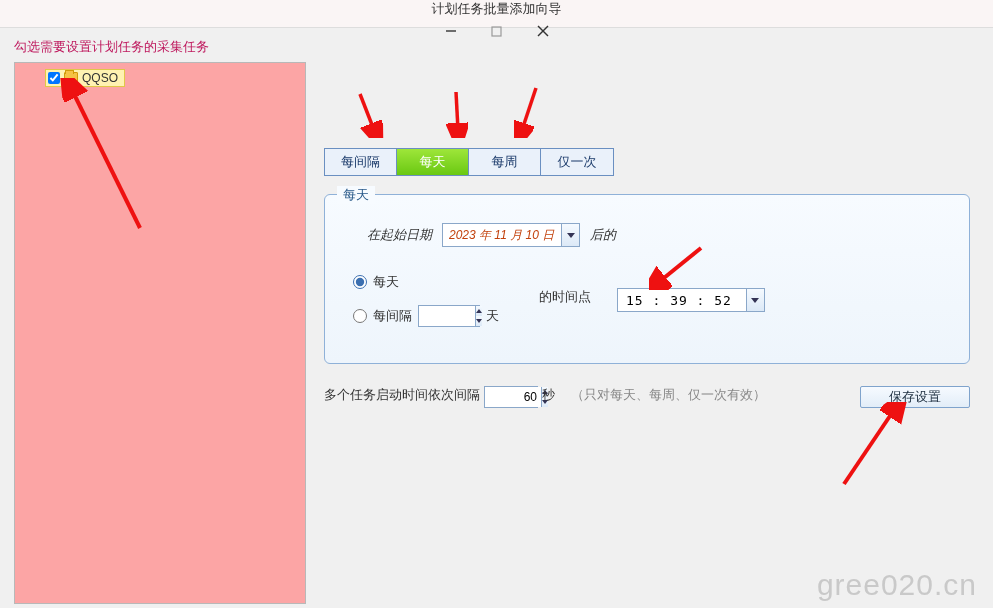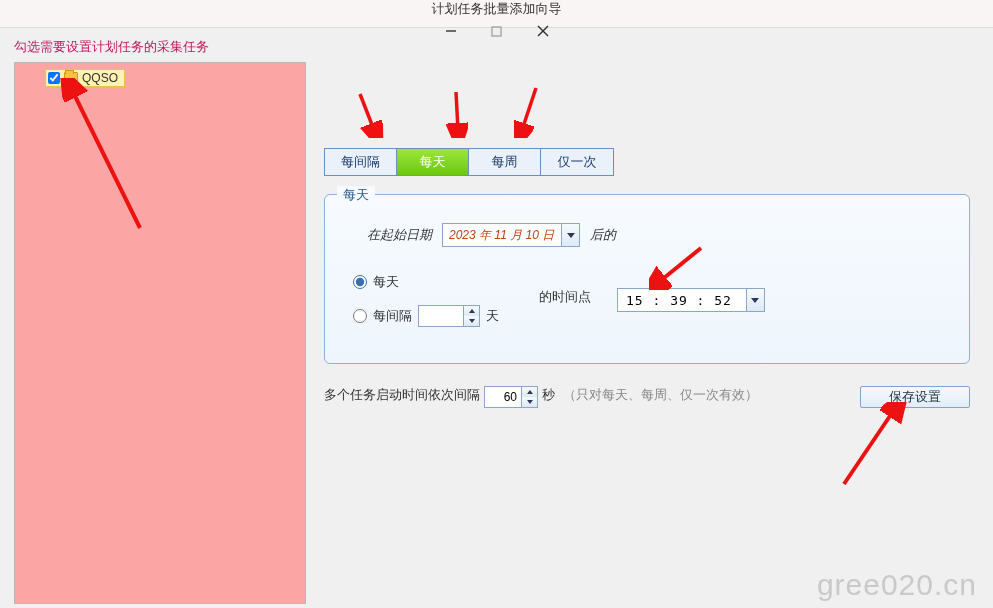--- a/index.html
+++ b/index.html
@@ -79,30 +79,30 @@
       height: 24px; padding: 0 0 0 6px; font-size: 12px; color: #c2410c;
     }
     .dd-btn { width: 18px; height: 22px; border-left: 1px solid #8aa7c9; background: linear-gradient(#f5faff,#dce9f7); display:flex; align-items:center; justify-content:center; }
     .tri-down { width: 0; height: 0; border-left: 4px solid transparent; border-right: 4px solid transparent; border-top: 5px solid #335; }
     .radio-col { display: flex; flex-direction: column; gap: 14px; margin-left: 4px; }
     .radio-row { display:flex; align-items:center; gap:6px; }
     input[type=radio] { width: 14px; height: 14px; accent-color: #3b6fb0; }
     .num-field {
       width: 62px; height: 22px; border:1px solid #8aa7c9; background:#fff; display:flex;
     }
-    .num-field .num-val { flex:1; text-align:right; padding:2px 4px; border:none; outline:none; font-size:12px; width: 36px; }
+    .num-field .num-val { flex:1; text-align:right; padding:2px 4px; border:none; outline:none; font-size:12px; width: 56px; }
     .spin { width:16px; display:flex; flex-direction:column; border-left:1px solid #8aa7c9; }
     .spin-btn { flex:1; display:flex; align-items:center; justify-content:center; background: linear-gradient(#f5faff,#dce9f7); }
     .tri-up { width:0; height:0; border-left:3px solid transparent; border-right:3px solid transparent; border-bottom:4px solid #335; }
     .tri-dn { width:0; height:0; border-left:3px solid transparent; border-right:3px solid transparent; border-top:4px solid #335; }
     .time-field { display:flex; align-items:center; border:1px solid #8aa7c9; background:#fff; height:24px; padding:0 0 0 8px; gap:8px; font-family: monospace; font-size:13px; letter-spacing: 1px; }
     .fs-row2 { display:flex; align-items:center; gap: 40px; }
     
     .bottom-row { display:flex; gap:4px; margin-top: 22px; width: 646px; }
-    .hint { color: #888; font-size: 13px; margin-left: 4px; }
+    .hint { color: #888; font-size: 13px; margin-left: 12px; }
     .save-btn {
       margin-left: auto; border:1px solid #7fa3cc; background: linear-gradient(#f6faff,#e2edf8);
       padding: 1px 28px; color:#234; font-size:13px; border-radius:2px; cursor: default;
     }
     .watermark {
       position:absolute; right: 16px; bottom: 6px; color:#c9c9c9;
       font-size: 30px; font-family: Arial, sans-serif; letter-spacing: 1px;
       user-select:none;
     }
     

